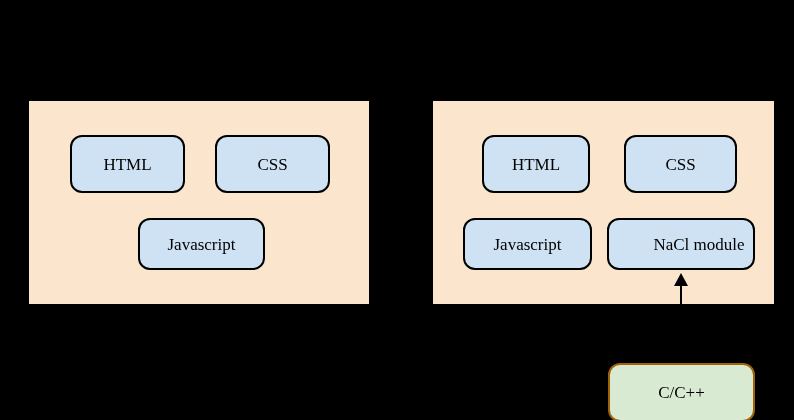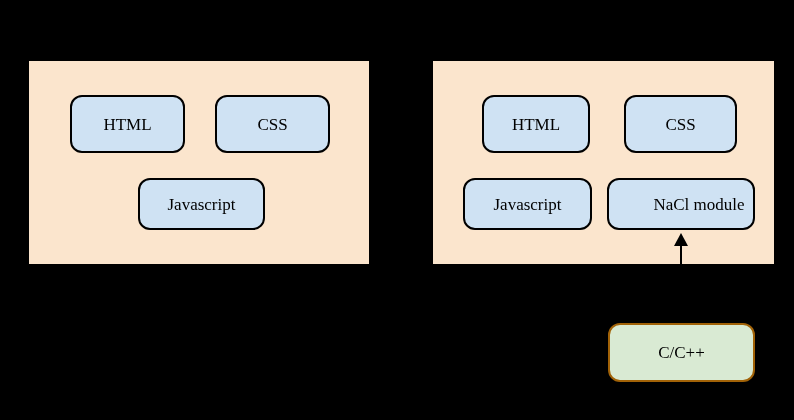--- a/index.html
+++ b/index.html
@@ -11,20 +11,21 @@
       height: 420px;
       position: relative;
       overflow: hidden;
       background: #000000;
       font-family: "Liberation Serif", "DejaVu Serif", serif;
       color: #000000;
     }
     .canvas {
       position: absolute;
       inset: 0;
+      margin-top: 40px;
     }
     .page-box {
       position: absolute;
       background: #fbe5cd;
       border: 1px solid #000000;
       box-sizing: border-box;
     }
     .component {
       position: absolute;
       background: #cfe2f3;

